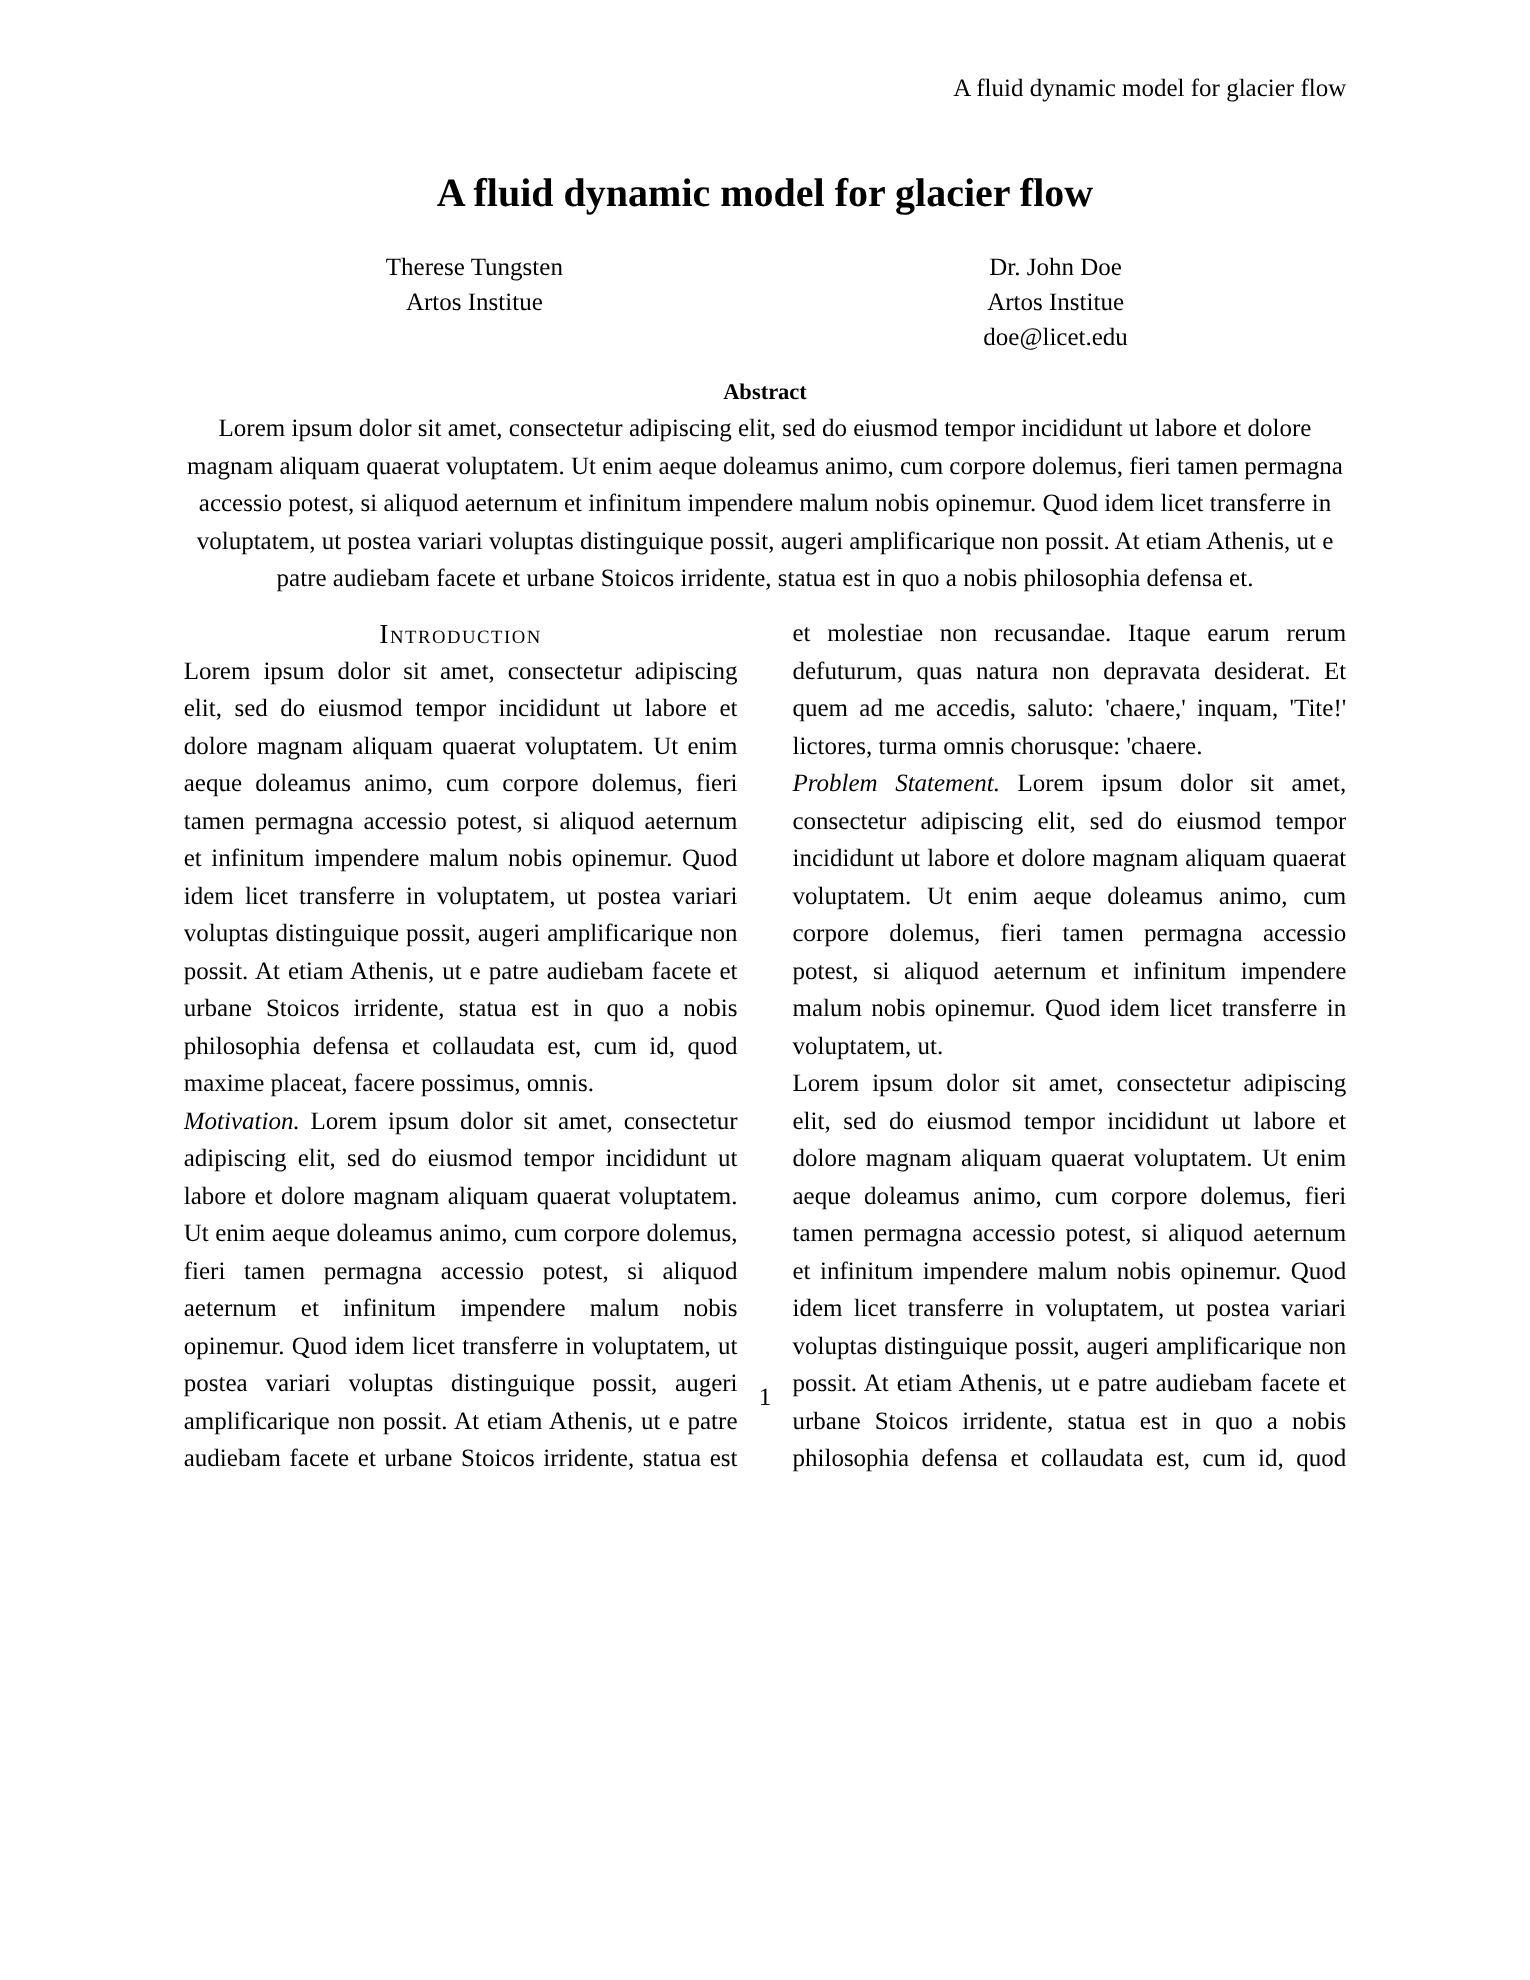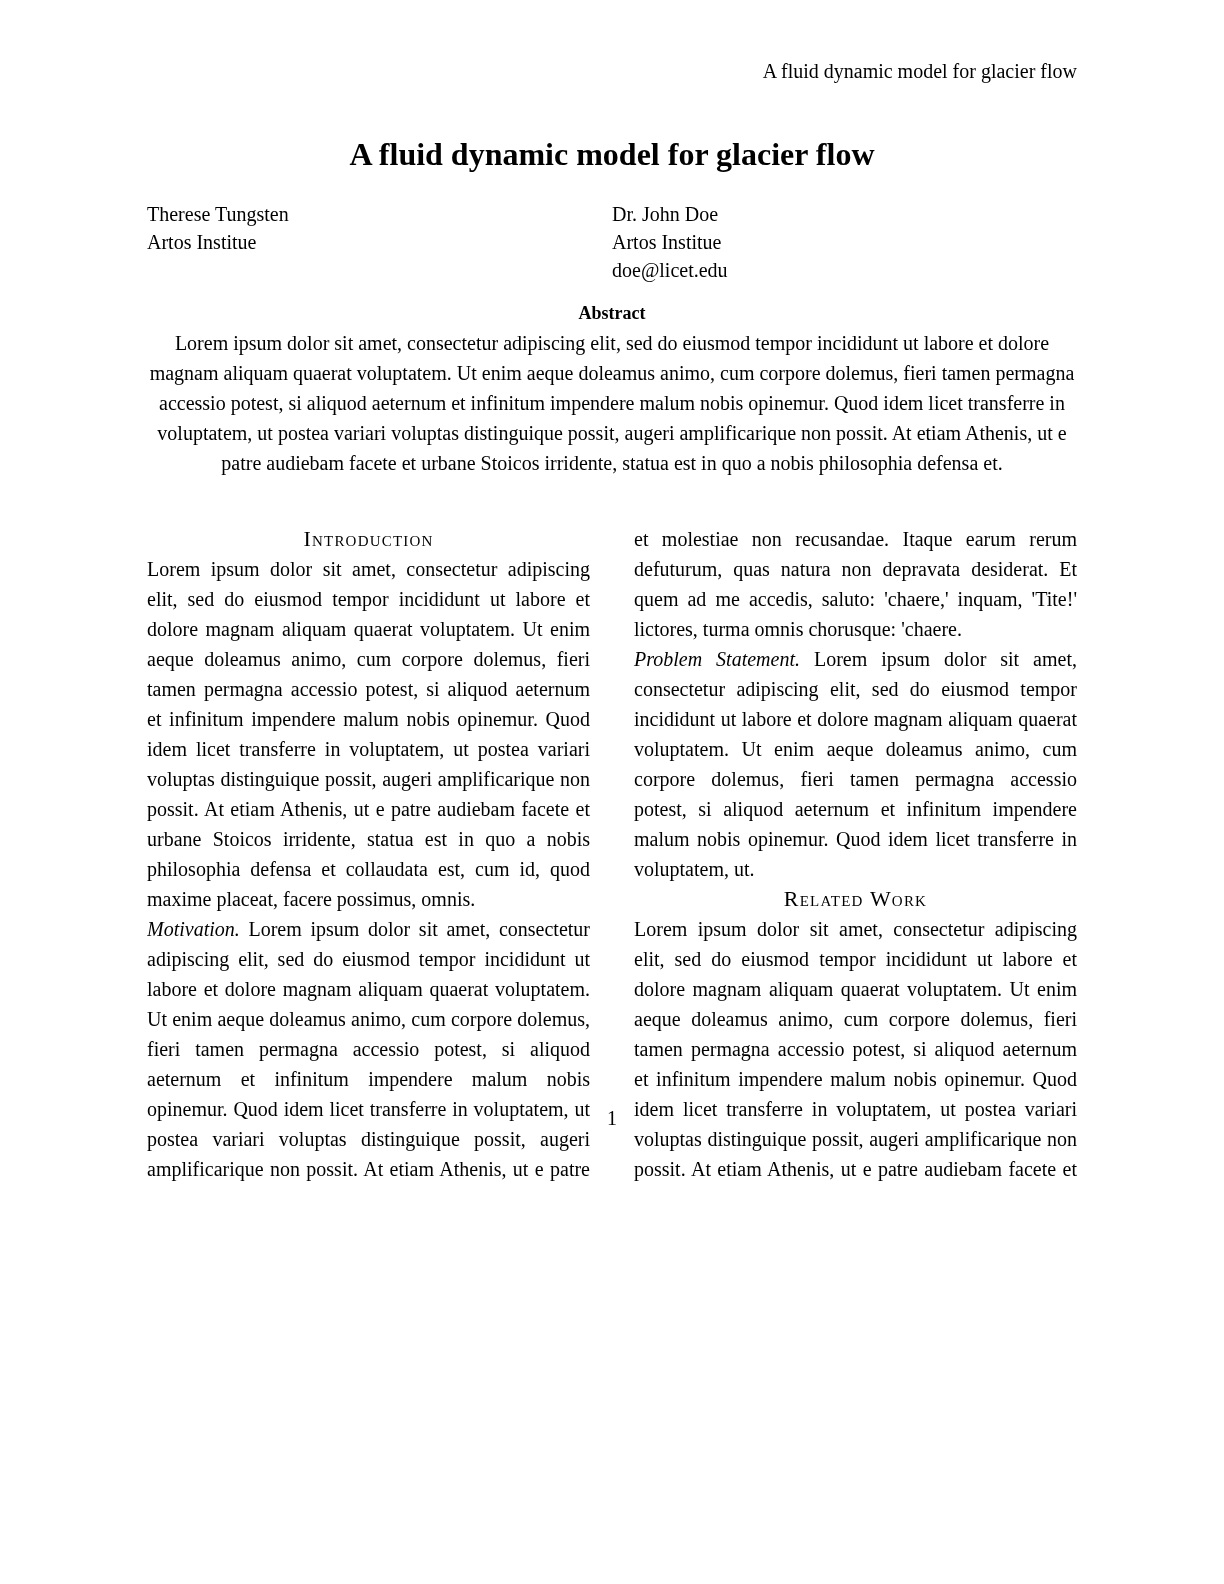--- a/index.html
+++ b/index.html
@@ -31,41 +31,41 @@
     line-height: 40px;
     font-weight: 700;
     text-align: center;
   }
   .authors {
     display: flex;
     margin-top: 26px;
   }
   .author {
     flex: 1 1 50%;
-    text-align: left;
+    text-align: center;
     font-size: 20px;
     line-height: 28px;
   }
   .abstract-heading {
     margin-top: 14px;
     font-size: 18px;
     line-height: 30px;
     font-weight: 700;
     text-align: center;
   }
   .abstract-text {
     margin: 0;
     font-size: 20px;
     line-height: 30px;
     text-align: center;
   }
   .columns {
     display: flex;
     gap: 44px;
-    margin-top: 46px;
+    margin-top: 14px;
     height: 925px;
     overflow: hidden;
   }
   .col {
     flex: 1 1 50%;
     font-size: 20px;
     line-height: 30px;
     text-align: justify;
     text-justify: inter-word;
   }
@@ -134,21 +134,20 @@
         <span>Lorem ipsum dolor sit amet, consectetur adipiscing elit, sed do eiusmod tempor incididunt ut labore et dolore magnam aliquam quaerat voluptatem. Ut enim aeque doleamus animo, cum corpore dolemus, fieri tamen permagna accessio potest, si aliquod aeternum et infinitum impendere malum nobis opinemur. Quod idem licet transferre in voluptatem, ut postea variari voluptas distinguique possit, augeri amplificarique non possit. At etiam Athenis, ut e patre audiebam facete et urbane Stoicos irridente, statua est in quo a nobis philosophia defensa et collaudata est, cum id, quod maxime placeat, facere possimus, omnis voluptas assumenda est, omnis dolor repellendus. Temporibus autem quibusdam et aut officiis debitis aut rerum necessitatibus saepe eveniet, ut et voluptates repudiandae sint</span>
       </p>
     </div>
 
     <div class="col">
       <p>et molestiae non recusandae. Itaque earum rerum defuturum, quas natura non depravata desiderat. Et quem ad me accedis, saluto: 'chaere,' inquam, 'Tite!' lictores, turma omnis chorusque: 'chaere.</p>
       <p>
         <span class="lead">Problem Statement.</span>
         <span>Lorem ipsum dolor sit amet, consectetur adipiscing elit, sed do eiusmod tempor incididunt ut labore et dolore magnam aliquam quaerat voluptatem. Ut enim aeque doleamus animo, cum corpore dolemus, fieri tamen permagna accessio potest, si aliquod aeternum et infinitum impendere malum nobis opinemur. Quod idem licet transferre in voluptatem, ut.</span>
       </p>
-      <h2 class="section-heading">Related Work</h2>
       <p class="cut">Lorem ipsum dolor sit amet, consectetur adipiscing elit, sed do eiusmod tempor incididunt ut labore et dolore magnam aliquam quaerat voluptatem. Ut enim aeque doleamus animo, cum corpore dolemus, fieri tamen permagna accessio potest, si aliquod aeternum et infinitum impendere malum nobis opinemur. Quod idem licet transferre in voluptatem, ut postea variari voluptas distinguique possit, augeri amplificarique non possit. At etiam Athenis, ut e patre audiebam facete et urbane Stoicos irridente, statua est in quo a nobis philosophia defensa et collaudata est, cum id, quod maxime placeat, facere possimus, omnis voluptas assumenda est, omnis dolor repellendus. Temporibus autem quibusdam et aut officiis debitis aut rerum necessitatibus saepe eve-</p>
     </div>
 
   </div>
 
   <div class="page-number">1</div>
 
 </div>
 
 </body></html>

